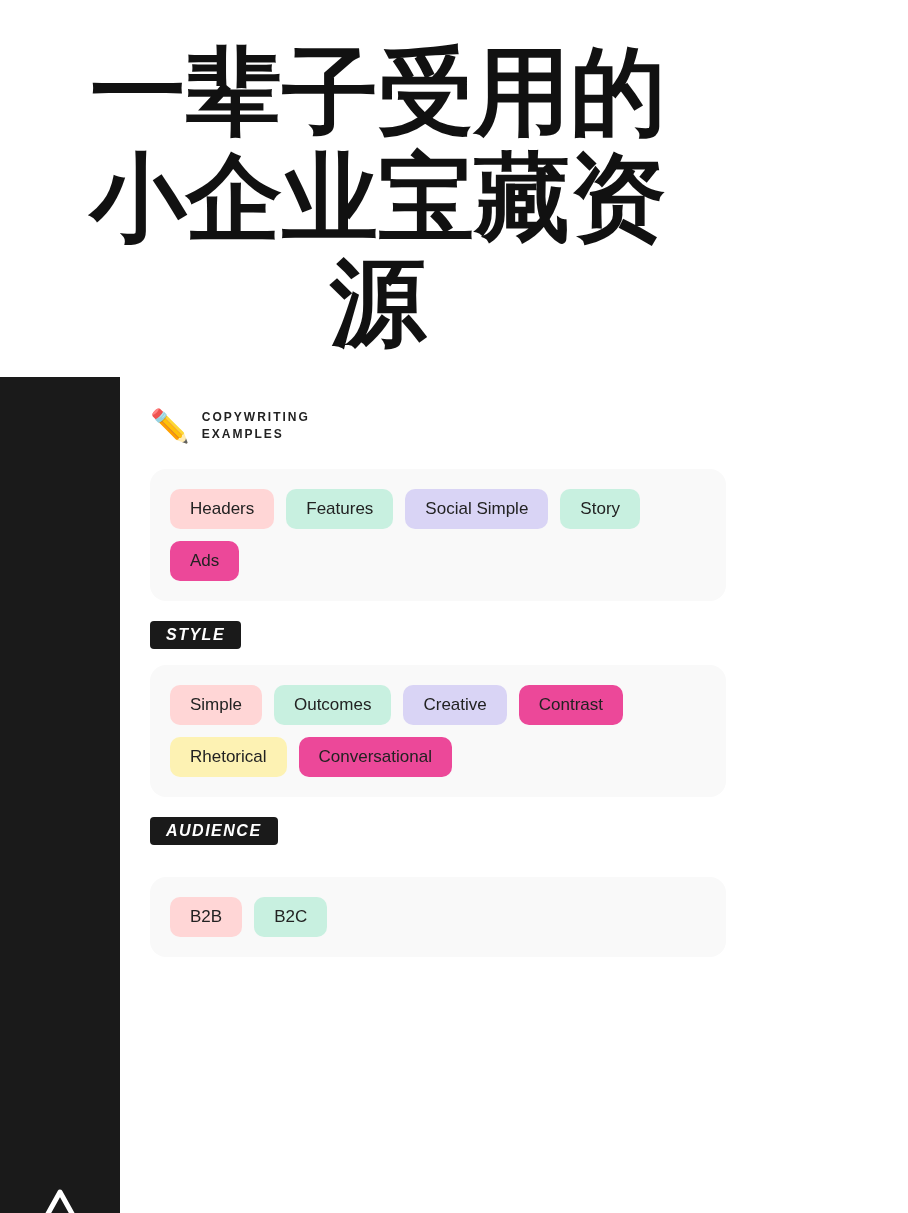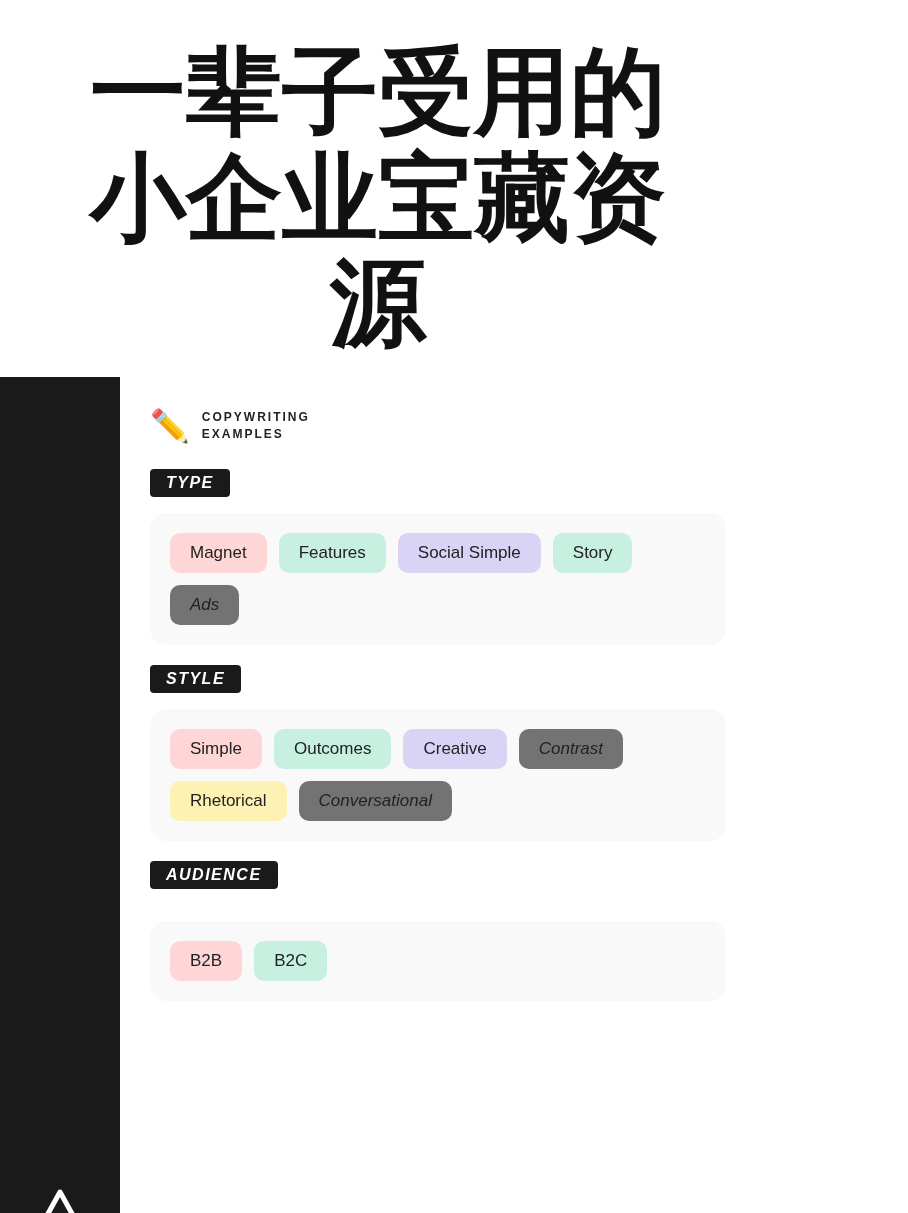--- a/index.html
+++ b/index.html
@@ -122,21 +122,21 @@
       font-size: 17px;
       font-weight: 500;
       color: #222222;
       cursor: pointer;
     }
 
     .tag-pink { background: #ffd6d6; }
     .tag-green { background: #c8f0e0; }
     .tag-purple { background: #d9d4f5; }
     .tag-yellow { background: #fdf2b3; }
-    .tag-blue { background: #737373; font-style: italic; }
+    .tag-blue { background: #ec4899; }
 
     
     .audience-label-row {
       margin-bottom: 16px;
     }
   </style>
 </head>
 <body>
 
 <div class="page-wrapper">
@@ -159,27 +159,24 @@
     <div class="content-area">
 
       <div class="card-header">
         <span class="pencil-icon">✏️</span>
         <div class="card-title-text">
           <span>COPYWRITING</span><br>
           <span>EXAMPLES</span>
         </div>
       </div>
 
-      <div>
-        <span class="section-label">TYPE</span>
-      </div>
 
       <div class="tags-card">
         <div class="tags-grid">
-          <span class="tag tag-pink">Magnet</span>
+          <span class="tag tag-pink">Headers</span>
           <span class="tag tag-green">Features</span>
           <span class="tag tag-purple">Social Simple</span>
           <span class="tag tag-green">Story</span>
           <span class="tag tag-blue">Ads</span>
         </div>
       </div>
 
       <div>
         <span class="section-label">STYLE</span>
       </div>

